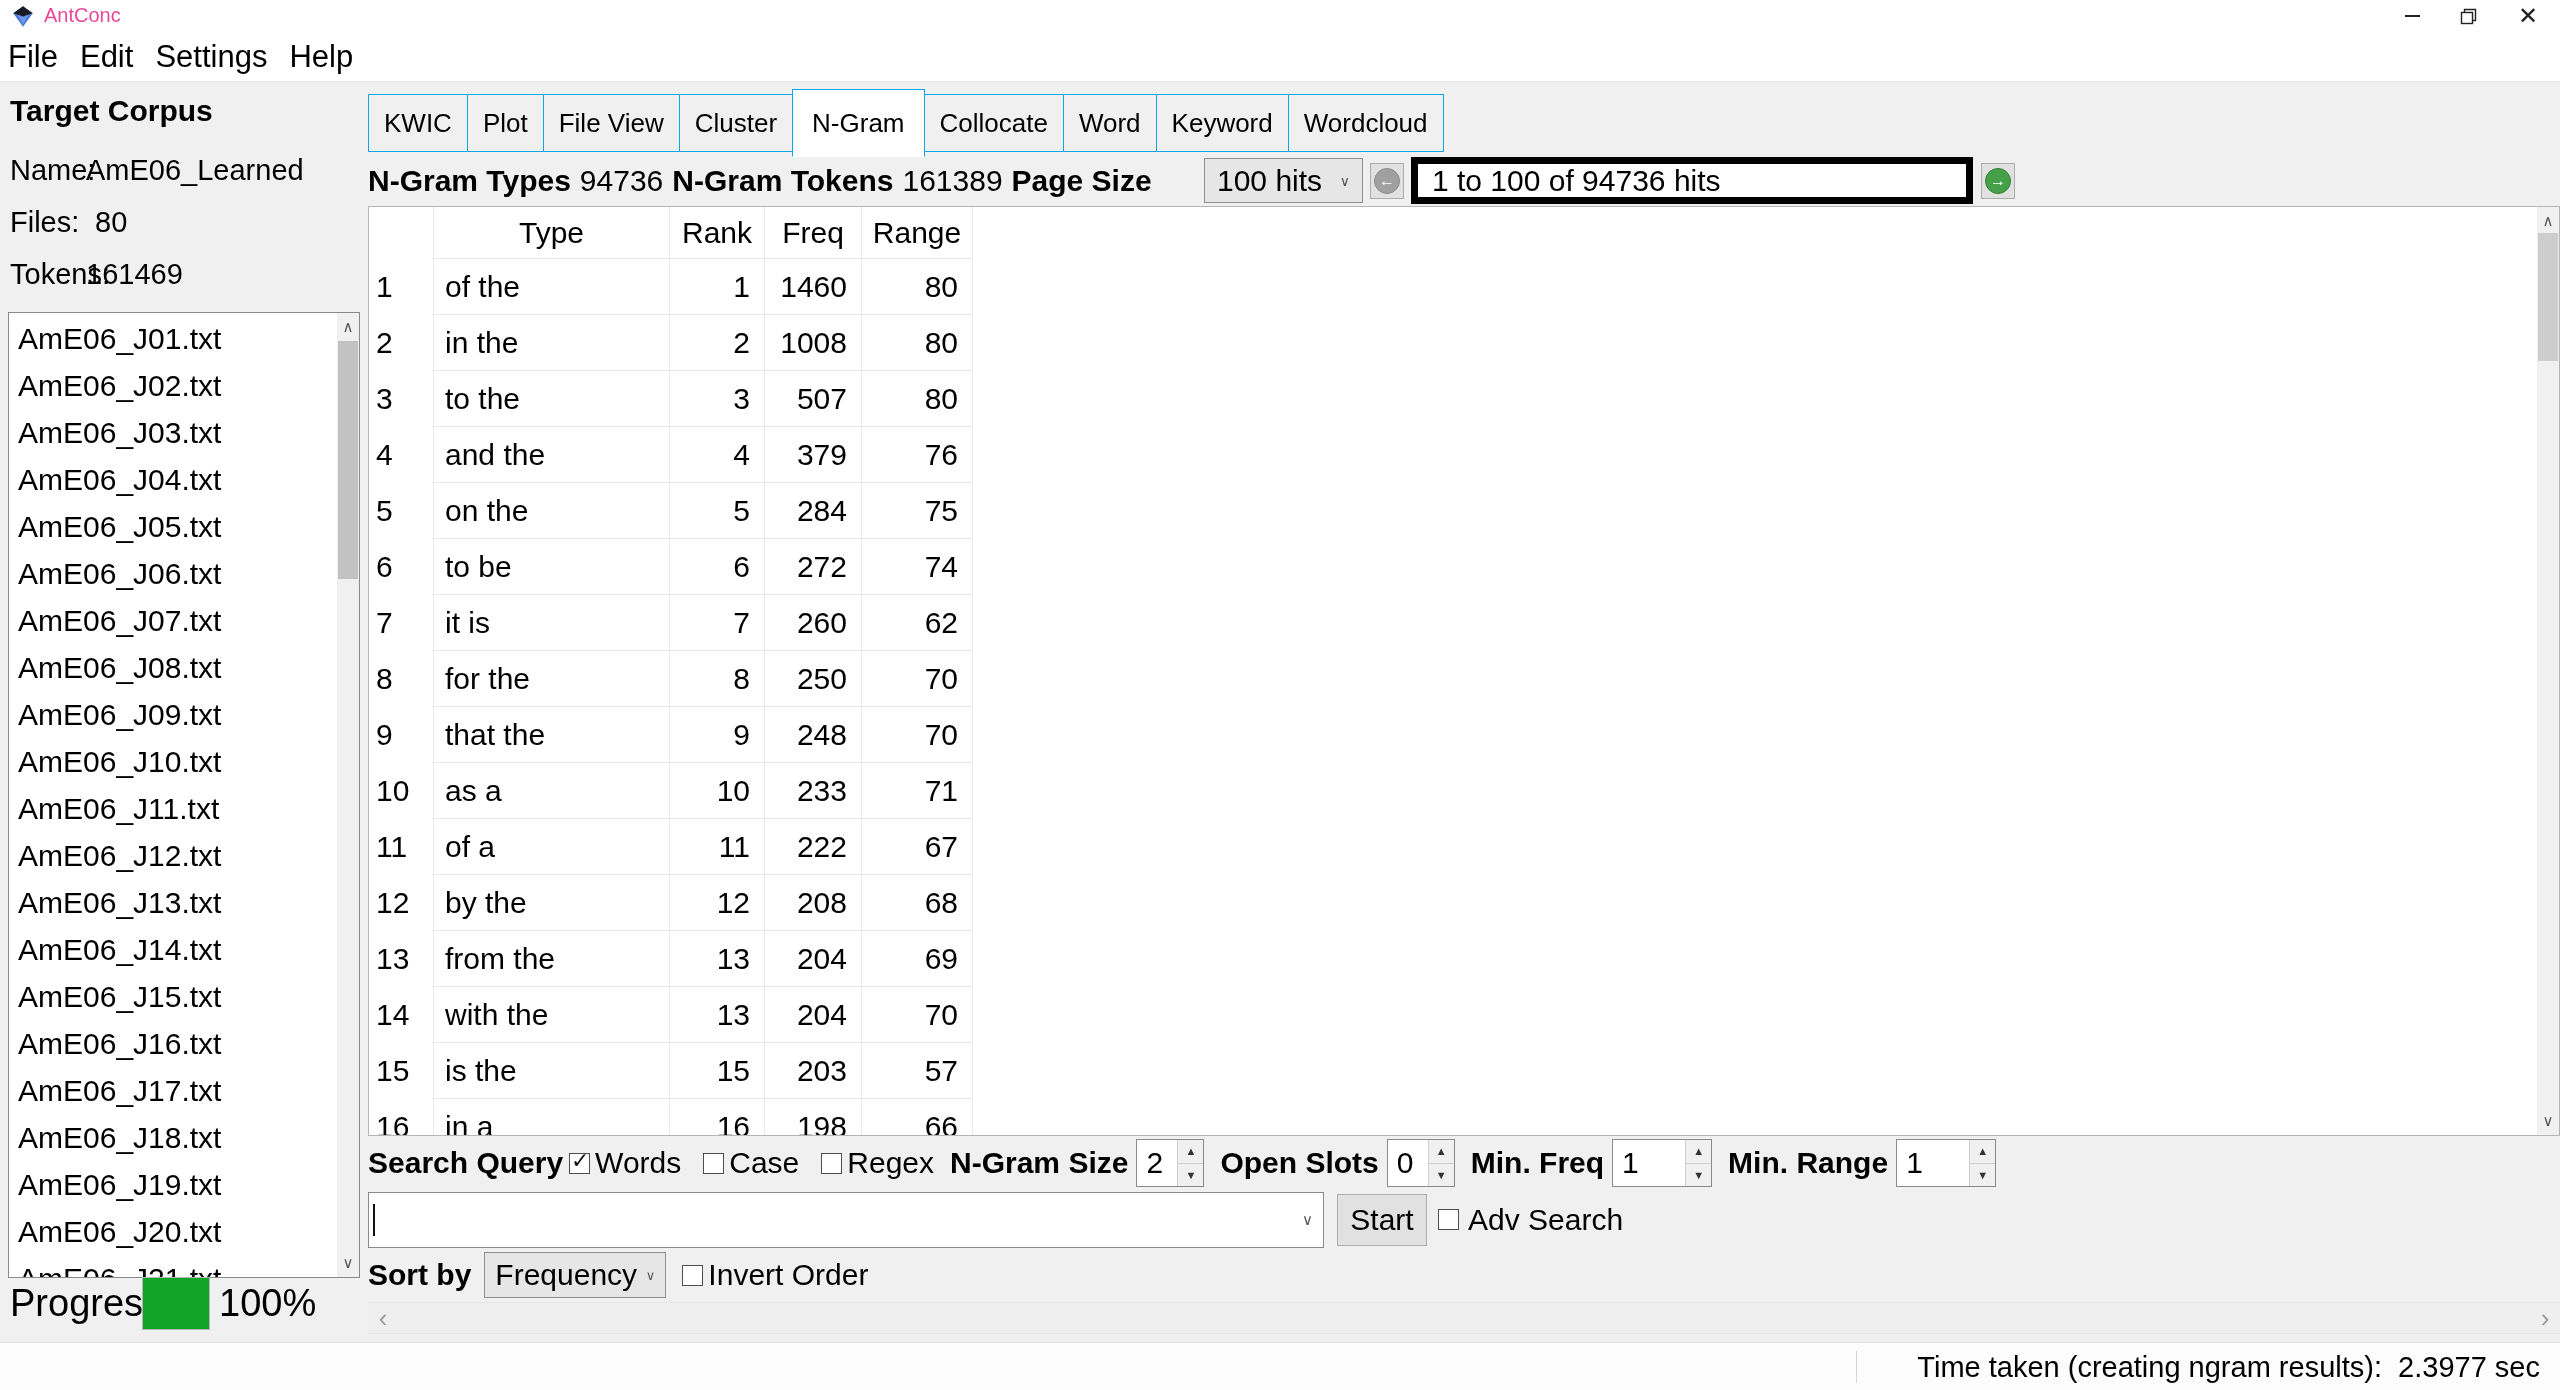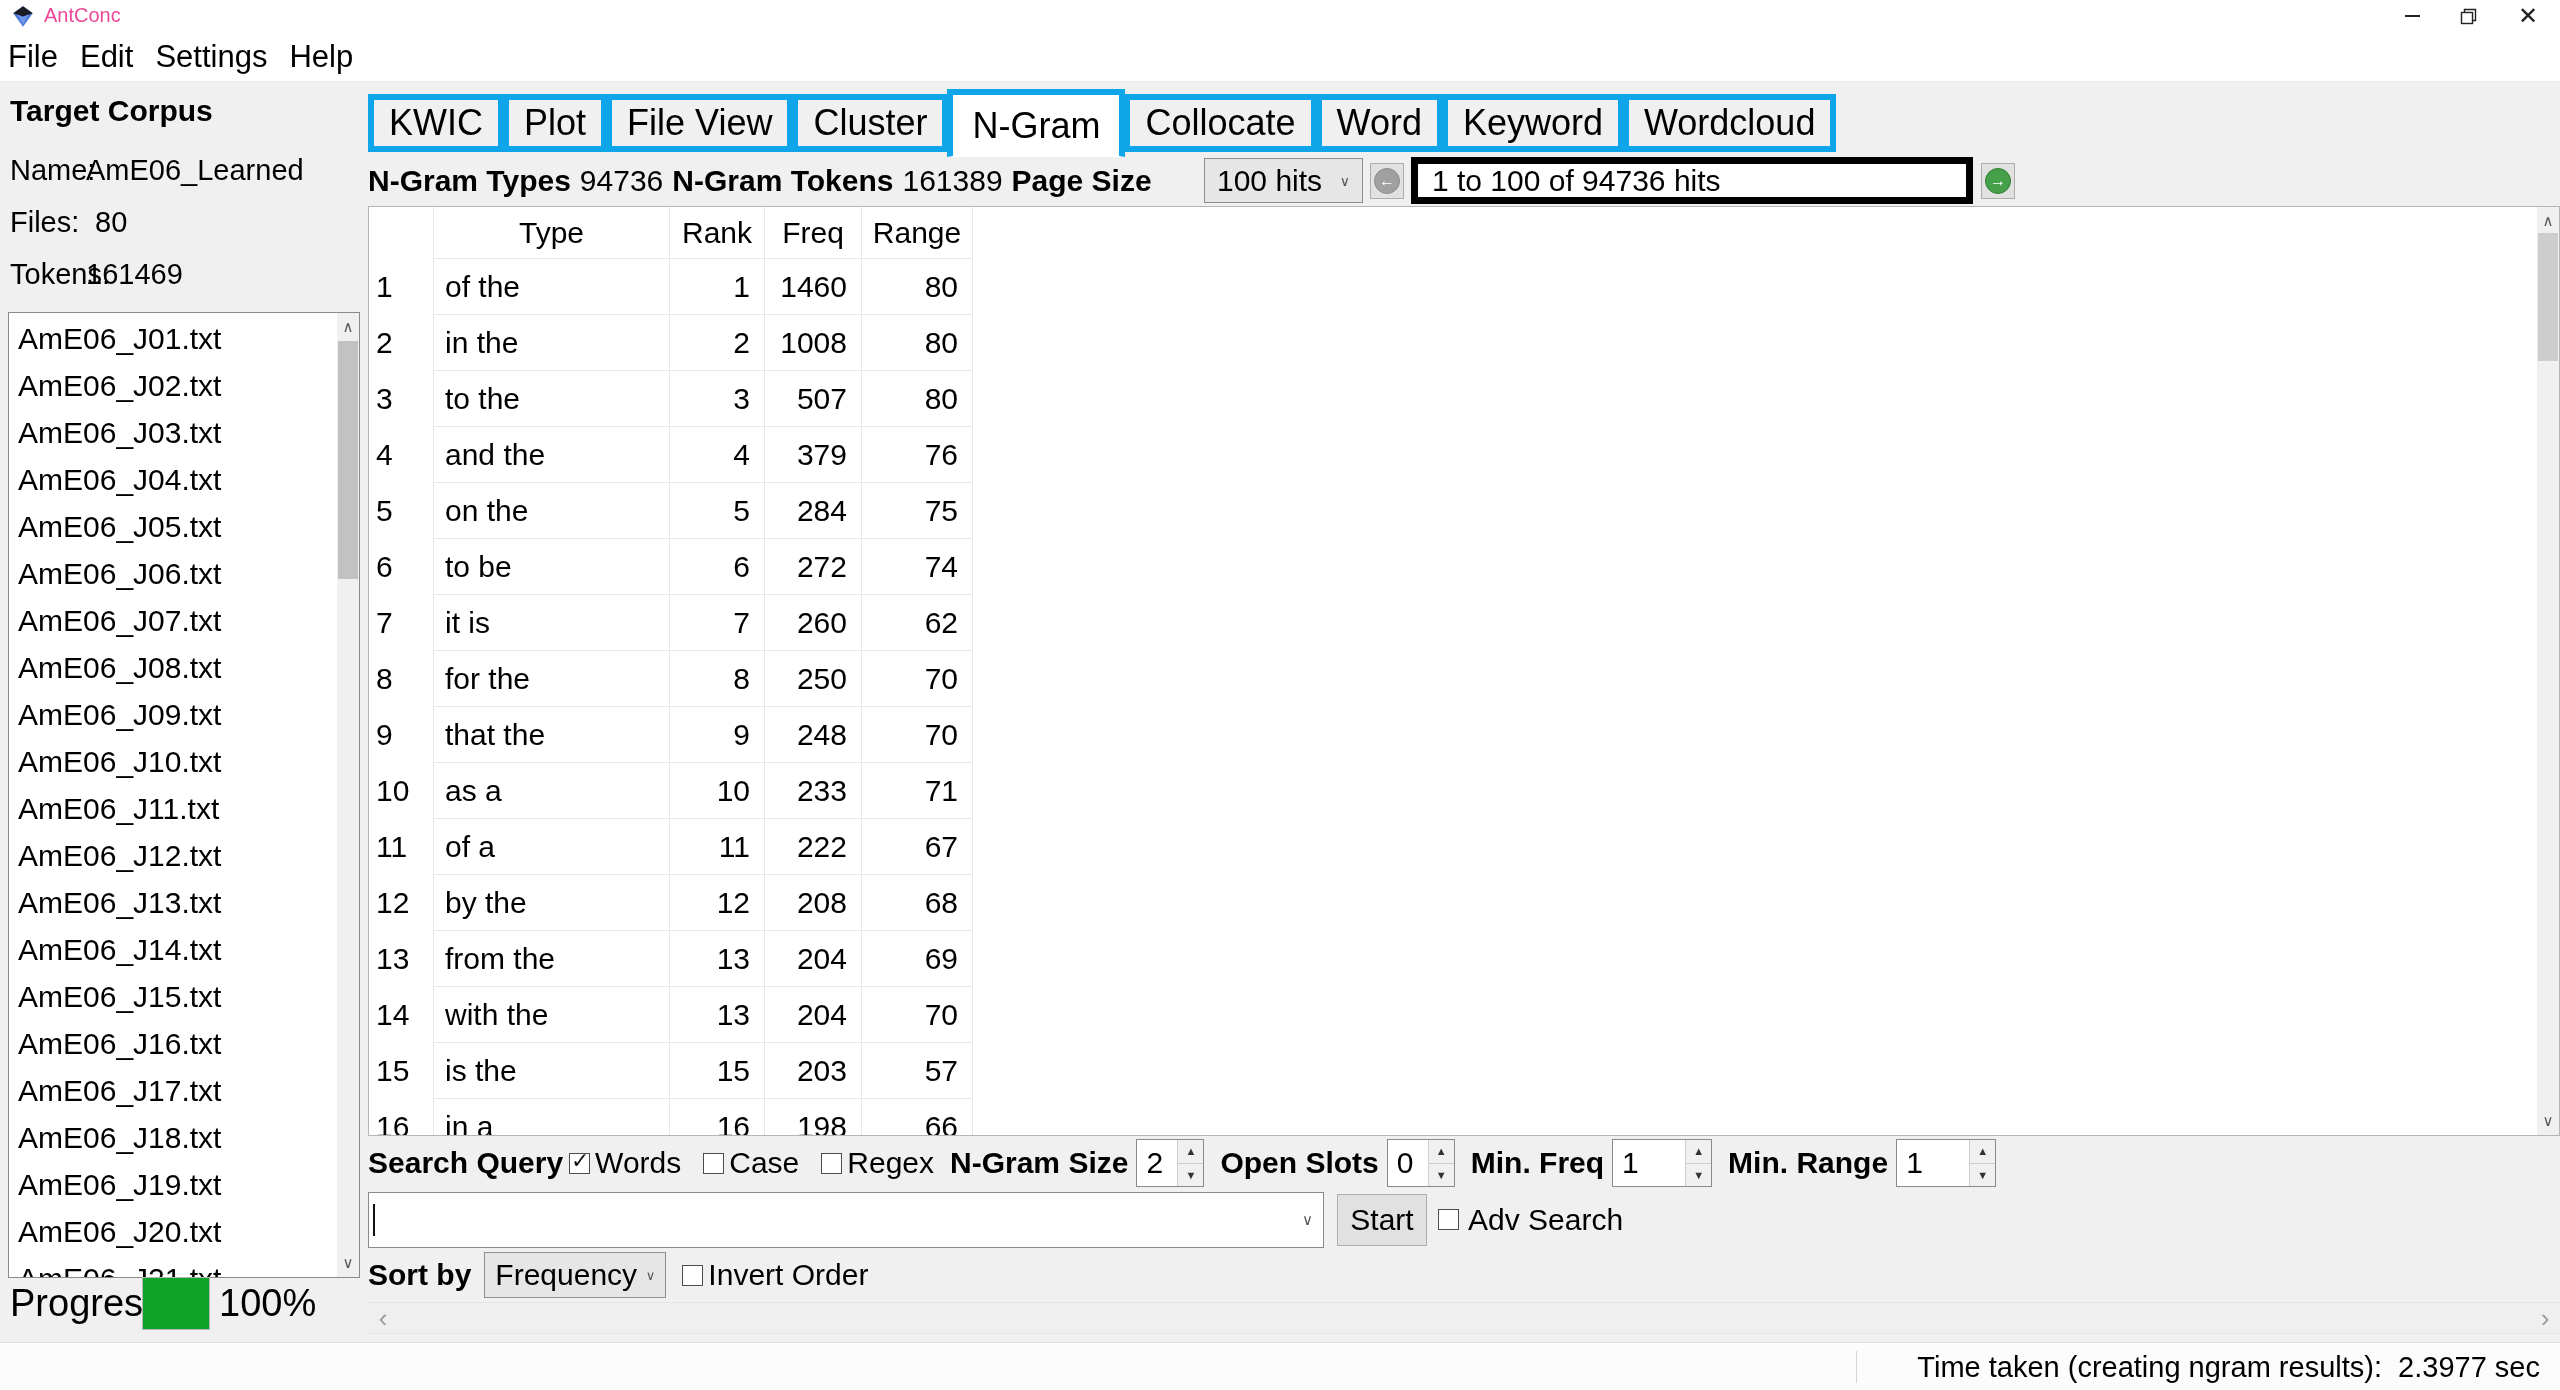--- a/index.html
+++ b/index.html
@@ -41,22 +41,22 @@
   .sb-thumb { position:absolute; left:1px; width:20px; background:#cdcdcd; }
   .fl-thumb { top:28px; height:238px; background:#c2c2c2; }
   .tbl-thumb { top:26px; height:128px; }
   
   .progress-row { position:absolute; left:10px; top:1277px; height:53px; display:flex; align-items:center; font-size:38px; }
   .progress-label { width:132px; }
   .progress-bar { width:68px; height:53px; border:1px solid #b5b5b5; }
   .progress-pct { margin-left:9px; }
   
   .tabs { position:absolute; left:368px; top:92px; height:60px; display:flex; align-items:flex-end; }
-  .tab { height:58px; display:flex; align-items:center; padding:0 15px; font-size:36px; background:#f0f0f0;
-         border:6px solid #0ea5e9; margin-right:-1px; position:relative; }
+  .tab { height:58px; display:flex; align-items:center; padding:0 15px; font-size:26px; background:#f0f0f0;
+         border:1px solid #0ea5e9; margin-right:-1px; position:relative; }
   .tab.active { background:#fff; height:68px; margin-bottom:-5px; z-index:2; border-bottom:1px solid #fff; padding:0 19px; }
   
   .stats-row { position:absolute; left:368px; top:158px; height:46px; display:flex; align-items:center; font-size:30px; }
   .stats-row .b { font-weight:bold; }
   .stats-row span { margin-right:9px; }
   .pagesize-select { position:absolute; left:1204px; top:158px; width:159px; height:45px; background:#e6e6e6;
                      border:1px solid #8f8f8f; display:flex; align-items:center; padding:0 12px; font-size:30px; }
   .pagesize-select .chev { margin-left:auto; font-size:14px; color:#555; }
   .nav-btn { position:absolute; top:163px; width:34px; height:36px; background:#e1e1e1; border:1px solid #adadad;
              display:flex; align-items:center; justify-content:center; }

